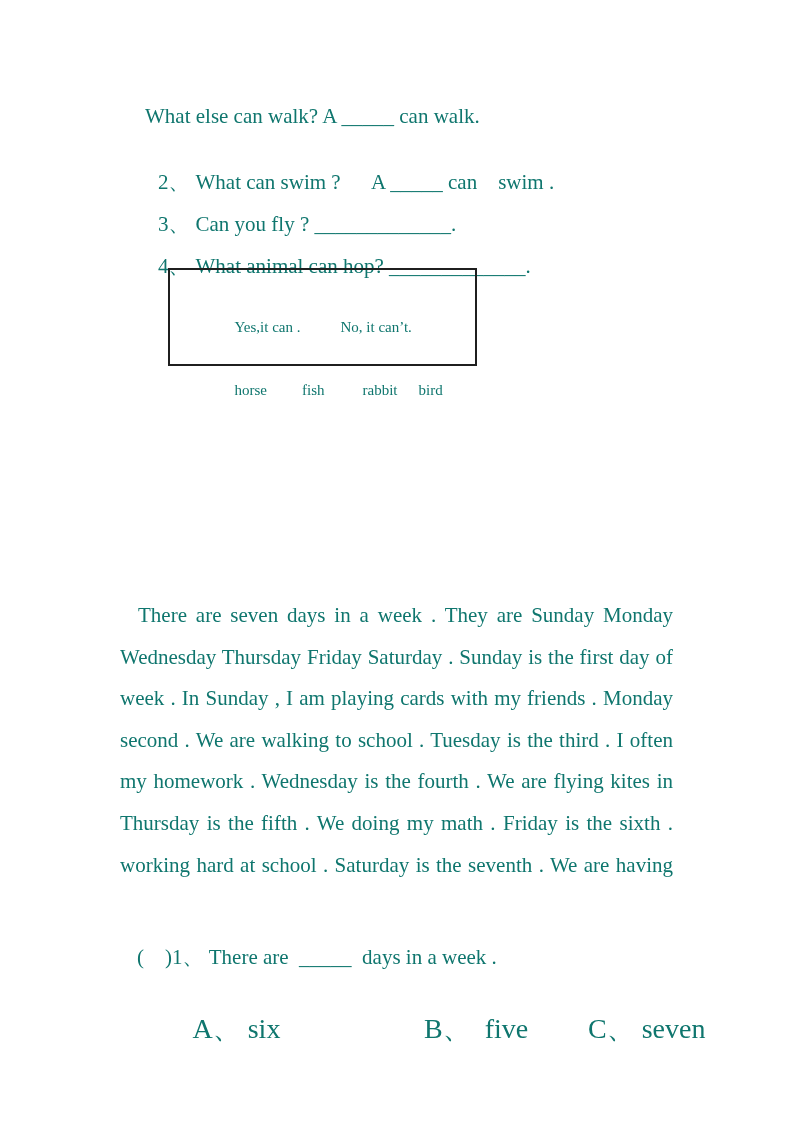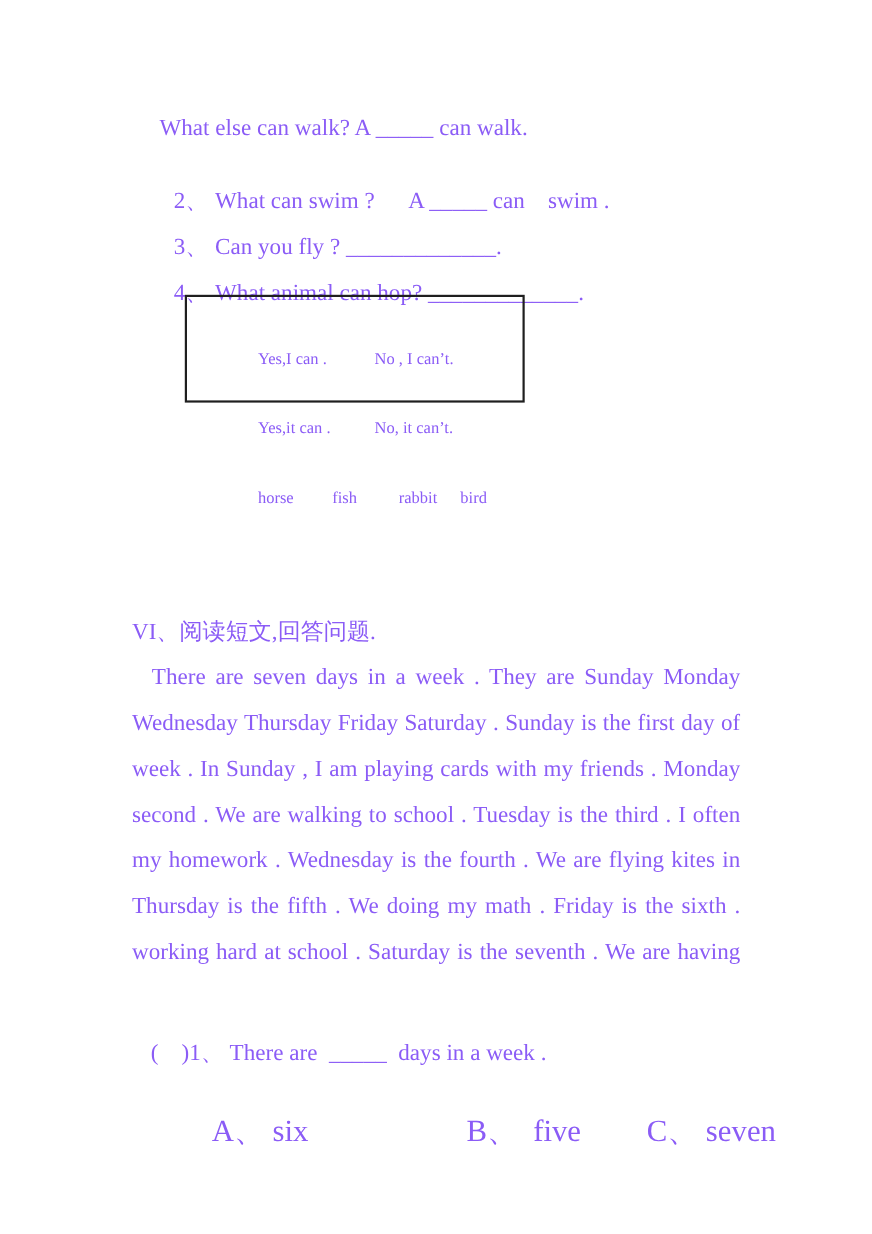--- a/index.html
+++ b/index.html
@@ -2,21 +2,21 @@
 <html><head>
 <meta charset="utf-8">
 <style>
   html, body { margin: 0; padding: 0; background: #e8e8e8; }
   .page {
     position: relative;
     width: 793px;
     height: 1122px;
     background: #ffffff;
     font-family: "Liberation Serif", "DejaVu Serif", serif;
-    color: #8b5cf6;
+    color: #0f766e;
     overflow: hidden;
     margin: 0 auto;
   }
   .line {
     position: absolute;
     font-size: 21px;
     line-height: 1.15;
     white-space: pre;
   }
   .q-text { margin-left: 6px; }
@@ -87,31 +87,27 @@
   <div class="line" style="left:137px; top:188px;">
     <span>3、</span><span class="q-text">Can you fly ? _____________.</span>
   </div>
 
   <div class="line" style="left:137px; top:230px;">
     <span>4、</span><span class="q-text">What animal can hop? _____________.</span>
   </div>
 
   <div class="answer-box">
     <div class="box-row">
-      <span class="box-left">Yes,I can .</span><span>No , I can’t.</span>
-    </div>
-    <div class="box-row">
       <span class="box-left">Yes,it can .</span><span>No, it can’t.</span>
     </div>
     <div class="word-row">
       <span>horse</span><span class="word-fish">fish</span><span class="word-rabbit">rabbit</span><span class="word-bird">bird</span>
     </div>
   </div>
 
-  <div class="section-heading">VI、阅读短文,回答问题.</div>
 
   <div class="passage">
     <div class="p-line first">There are seven days in a week . They are Sunday Monday Tuesday</div>
     <div class="p-line">Wednesday Thursday Friday Saturday . Sunday is the first day of the</div>
     <div class="p-line">week . In Sunday , I am playing cards with my friends . Monday is the</div>
     <div class="p-line">second . We are walking to school . Tuesday is the third . I often doing</div>
     <div class="p-line">my homework . Wednesday is the fourth . We are flying kites in the park .</div>
     <div class="p-line">Thursday is the fifth . We doing my math . Friday is the sixth . Ware</div>
     <div class="p-line">working hard at school . Saturday is the seventh . We are having fun</div>
   </div>

